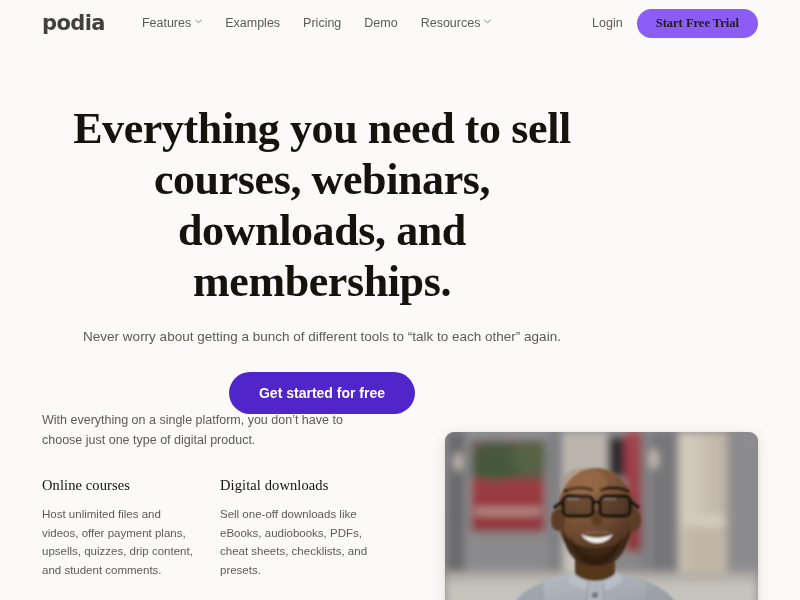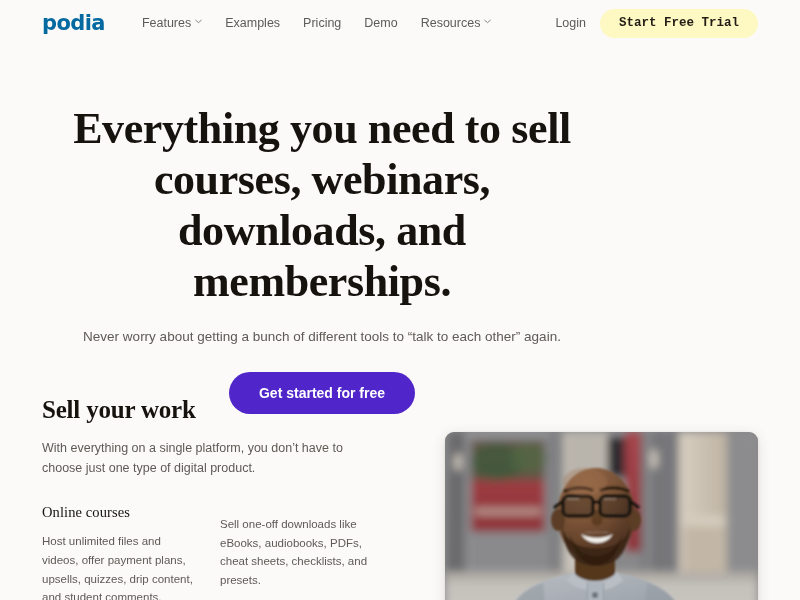--- a/index.html
+++ b/index.html
@@ -36,21 +36,21 @@
     align-items: center;
     padding: 0 42px;
     background: #FBFAF8;
   }
 
   .logo {
     font-family: "DejaVu Sans", sans-serif;
     font-size: 21px;
     font-weight: bold;
     letter-spacing: -0.6px;
-    color: #0369a1;
+    color: #404040;
     line-height: 1;
     cursor: pointer;
     user-select: none;
   }
 
   .nav-links {
     display: flex;
     align-items: center;
     gap: 23px;
     margin-left: 37px;
@@ -85,25 +85,25 @@
 
   .login-link {
     font-size: 12.5px;
     color: #5B5B5B;
     cursor: pointer;
     line-height: 1;
     margin-left: 20px;
   }
 
   .trial-btn {
-    background: #fef9c3;
+    background: #8b5cf6;
     border: none;
     border-radius: 999px;
     padding: 8px 19px;
-    font-family: Liberation Mono, monospace;
+    font-family: Liberation Serif, serif;
     font-size: 12.5px;
     font-weight: bold;
     color: #241D16;
     cursor: pointer;
     white-space: nowrap;
     line-height: 1;
   }
 
   
   .hero {
@@ -290,33 +290,33 @@
       <button class="cta-btn">Get started for free</button>
     </div>
 
   </section>
 
   <section class="sell-section">
     <div class="sell-inner">
 
       <div class="sell-left">
 
-        <h2 class="sell-title">Sell your work</h2>
 
         <p class="sell-desc">With everything on a single platform, you don’t have to choose just one type of digital product.</p>
 
         <div class="feature-row">
 
           <div class="feature-col">
             <h3 class="feature-title">Online courses</h3>
             <p class="feature-desc">Host unlimited files and videos, offer payment plans, upsells, quizzes, drip content, and student comments.</p>
 
           </div>
 
           <div class="feature-col">
+            <h3 class="feature-title">Digital downloads</h3>
             <p class="feature-desc">Sell one-off downloads like eBooks, audiobooks, PDFs, cheat sheets, checklists, and presets.</p>
 
           </div>
 
         </div>
       </div>
 
       <div class="photo-wrap">
         <div class="photo-card">
           <svg viewBox="0 0 313 205" preserveAspectRatio="xMidYMid slice" role="img">

